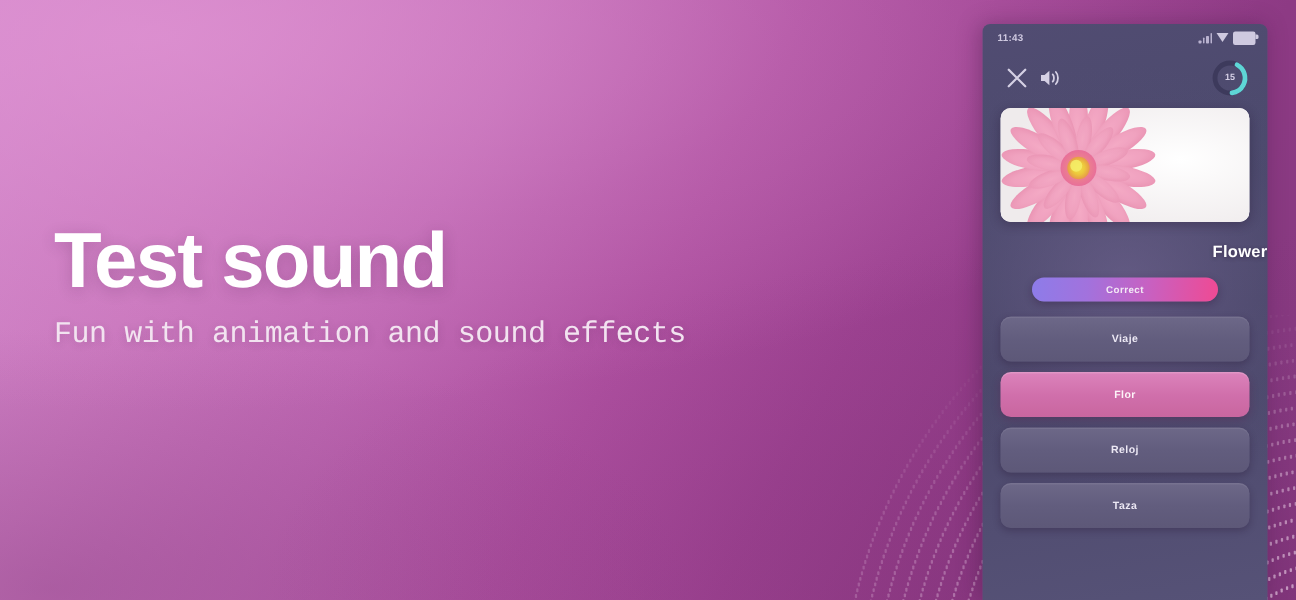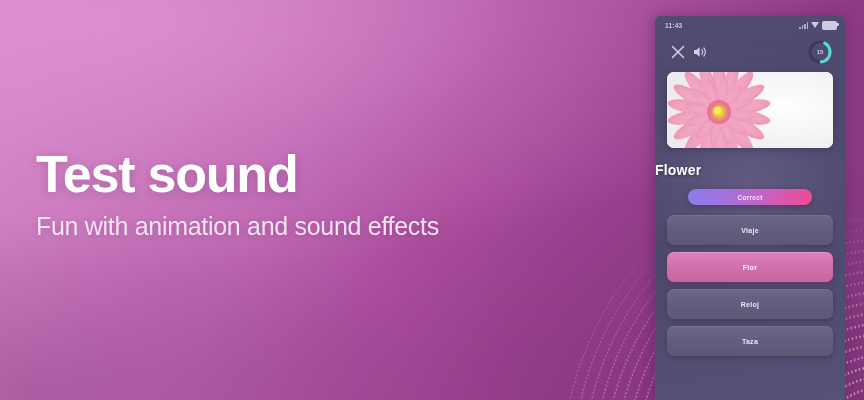--- a/index.html
+++ b/index.html
@@ -156,23 +156,23 @@
     border-radius: 7px;
     overflow: hidden;
     background: linear-gradient(100deg, #f6f3f4 0%, #fdfcfc 58%, #ffffff 100%);
     box-shadow: 0 2px 7px rgba(30,15,40,0.30);
   }
   .img-card svg { display:block; width:100%; height:100%; }
 
   
   .q-title {
     position: relative;
-    text-align: left;
+    text-align: right;
     color: #ffffff;
-    font-size: 14px;
+    font-size: 11px;
     font-weight: bold;
     letter-spacing: 0.2px;
     margin-top: 14px;
     text-shadow: 0 1px 3px rgba(35,15,45,0.45);
   }
 
   
   .correct-wrap {
     position: relative;
     display: flex;
@@ -234,26 +234,27 @@
     font-size: 52px;
     font-weight: bold;
     color: #ffffff;
     letter-spacing: -1.2px;
     line-height: 1.02;
     margin: 0;
     text-shadow: 0 2px 10px rgba(70,25,70,0.22);
   }
   #subhead {
     margin: 12px 0 0 0;
-    font-size: 25px;
+    font-size: 20px;
     font-weight: normal;
     color: #f2e3f0;
     letter-spacing: -0.3px;
     line-height: 1.1;
     text-shadow: 0 1px 6px rgba(70,25,70,0.20);
+    font-family: Liberation Mono, monospace;
   }
 </style>
 </head>
 <body>
 
 <div id="stage">
 
   <div id="bg-base"></div>
   <div id="bg-glow"></div>
 

